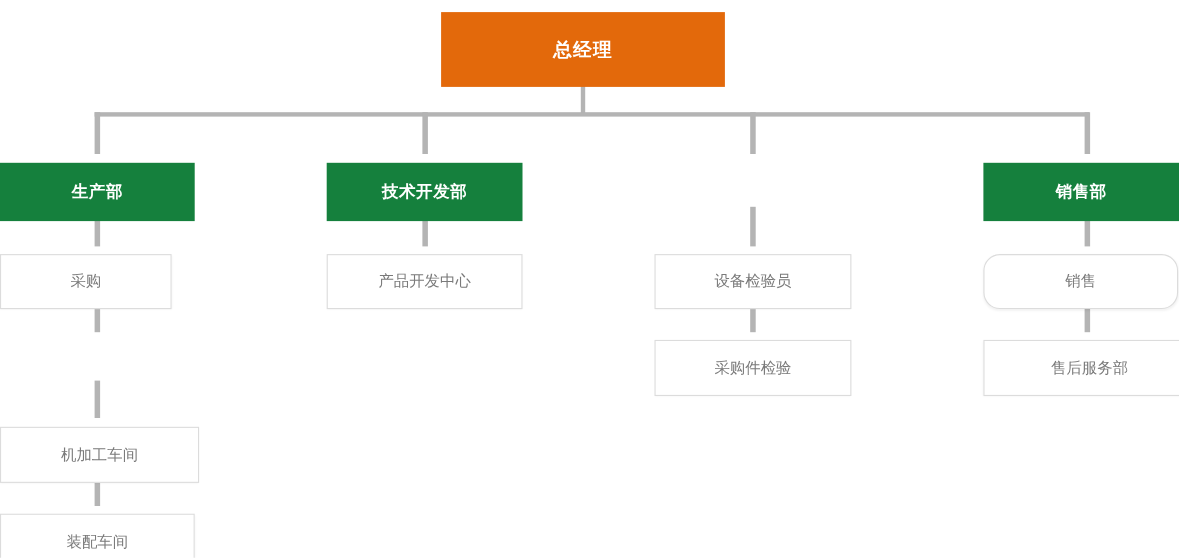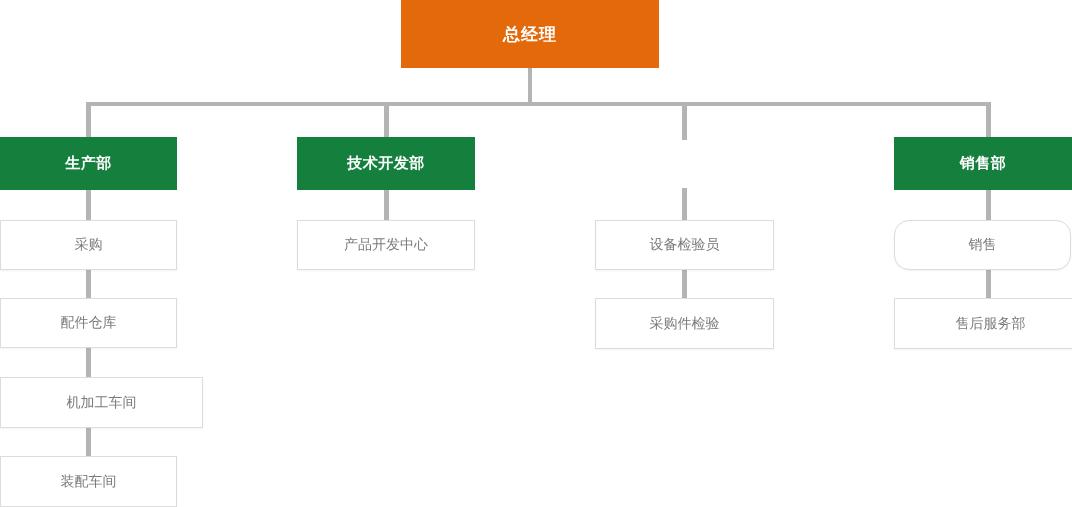--- a/index.html
+++ b/index.html
@@ -39,20 +39,21 @@
   }
 
   
   .node {
     position: absolute;
     box-sizing: border-box;
     display: flex;
     align-items: center;
     justify-content: center;
     text-align: center;
+    margin-top: 11px;
   }
 
   .node-root {
     background: #e3690b;
     color: #ffffff;
     font-size: 17px;
     font-weight: bold;
     letter-spacing: 1px;
   }
 
@@ -99,27 +100,24 @@
   <div class="conn conn-v" style="left:986px; top:188px; height:36px;"></div>
   <div class="conn conn-v" style="left:986px; top:268px; height:34px;"></div>
 
   <div class="node node-root" style="left:401px; top:0px; width:258px; height:68px;">
     <span>总经理</span>
   </div>
 
   <div class="node node-dept" style="left:0px; top:137px; width:177px; height:53px;">
     <span>生产部</span>
   </div>
-  <div class="node node-leaf" style="left:0px; top:220px; width:177px; height:50px;">
+  <div class="node node-leaf" style="left:0px; top:220px; width:156px; height:50px;">
     <span>采购</span>
   </div>
-  <div class="node node-leaf" style="left:0px; top:298px; width:177px; height:50px;">
-    <span>配件仓库</span>
-  </div>
-  <div class="node node-leaf" style="left:0px; top:377px; width:203px; height:51px;">
+  <div class="node node-leaf" style="left:0px; top:377px; width:181px; height:51px;">
     <span>机加工车间</span>
   </div>
   <div class="node node-leaf" style="left:0px; top:456px; width:177px; height:51px;">
     <span>装配车间</span>
   </div>
 
   <div class="node node-dept" style="left:297px; top:137px; width:178px; height:53px;">
     <span>技术开发部</span>
   </div>
   <div class="node node-leaf" style="left:297px; top:220px; width:178px; height:50px;">

